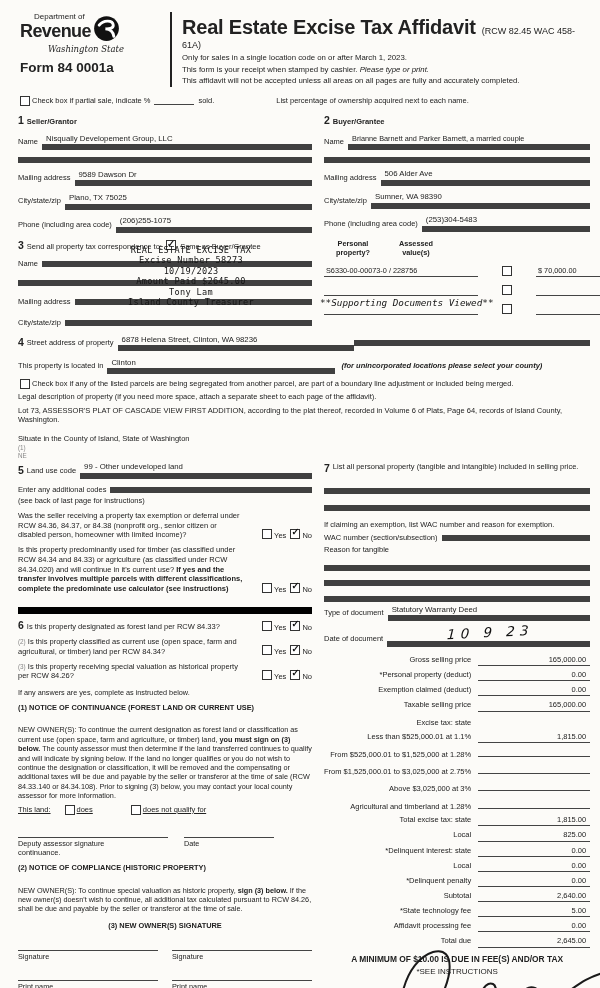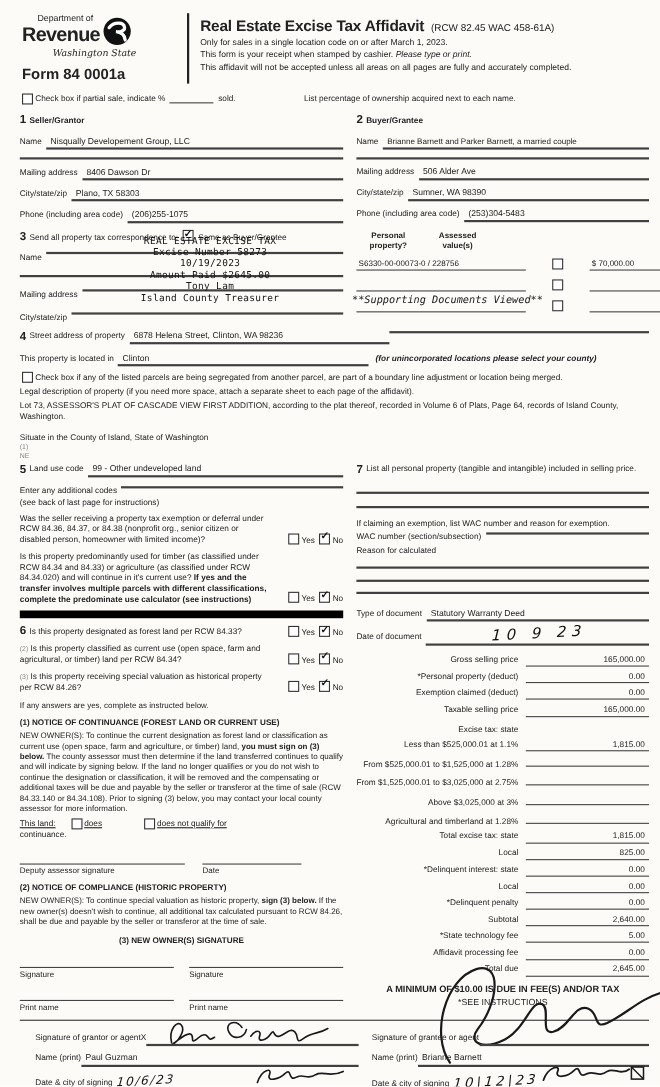--- a/index.html
+++ b/index.html
@@ -10,29 +10,29 @@
   .hdr{display:flex;gap:10px;margin-top:6px;}
   .hdr-left{width:140px;flex-shrink:0;padding-left:2px;}
   .dept-of{font-size:8px;margin-left:14px;}
   .rev-row{display:flex;align-items:center;gap:2px;margin-top:-2px;}
   .revenue{font-size:18px;font-weight:bold;letter-spacing:-0.6px;}
   .logo-svg{width:27px;height:27px;margin-top:-8px;}
   .state{font-style:italic;font-size:8.5px;font-family:"DejaVu Serif",serif;margin:0 0 0 28px;}
   .form-no{font-size:13.5px;font-weight:bold;margin-top:4px;}
   .hdr-div{width:2px;background:#222;flex-shrink:0;}
   .hdr-right{padding-top:2px;}
-  .title{font-size:14px;font-weight:bold;display:inline;letter-spacing:-0.2px;}
+  .title{font-size:20px;font-weight:bold;display:inline;letter-spacing:-0.2px;}
   .title-ref{font-size:9px;margin-left:4px;}
   .sub{font-size:7.8px;margin-top:1.5px;}
   .it{font-style:italic;}
   
   .bl{display:inline-block;border-bottom:1px solid #444;height:8px;vertical-align:baseline;}
-  .fl{display:flex;align-items:flex-start;margin-top:6.5px;}
+  .fl{display:flex;align-items:center;margin-top:6.5px;}
   .fl .lab{white-space:nowrap;padding-right:4px;}
-  .fill{flex:1;border-bottom:2px solid #404040;padding:0 4px 0.5px 4px;font-size:7.8px;white-space:nowrap;}
+  .fill{flex:1;border-bottom:6px solid #404040;padding:0 4px 0.5px 4px;font-size:7.8px;white-space:nowrap;}
   .cb{display:inline-block;width:8px;height:8px;border:1px solid #333;background:#fff;position:relative;vertical-align:-1.5px;margin:0 2px;}
   .cb.chk::after{content:"\2713";position:absolute;left:0px;top:-3.5px;font-size:9.5px;font-weight:bold;color:#111;}
   .secnum{font-size:10.5px;font-weight:bold;padding-right:3px;}
   .bold{font-weight:bold;}
   .cols{display:flex;}
   .colL{width:294px;flex-shrink:0;}
   .colR{flex:1;padding-left:12px;}
   .yn{white-space:nowrap;padding-left:6px;}
   .qrow{display:flex;align-items:flex-end;justify-content:space-between;margin-top:5px;}
   .qtext{width:228px;}
@@ -49,21 +49,21 @@
   .pc1{width:150px;}.pc2{width:58px;text-align:center;}.pc3{width:68px;}
   .pline{border-bottom:1px solid #444;padding:0 2px 0.5px 2px;min-height:9px;}
   
   .trow{display:flex;justify-content:flex-end;align-items:baseline;margin-top:3.9px;}
   .tlabel{text-align:right;padding-right:7px;white-space:nowrap;}
   .tval{width:108px;border-bottom:1px solid #444;text-align:right;padding:0 4px 0.5px 0;min-height:9px;flex-shrink:0;}
   .tval.noline{border-bottom:none;}
   .minimum{font-weight:bold;font-size:8.4px;text-align:center;margin-top:6px;}
   .seeinst{text-align:center;font-size:8px;margin-top:2px;}
   
-  .ntext{font-size:7.25px;line-height:1.3;margin-top:3px;}
+  .ntext{font-size:7.25px;line-height:1.3;margin-top:13px;}
   .ntitle{font-weight:bold;font-size:7.4px;margin-top:5px;}
   .sigline{border-bottom:1px solid #444;height:10px;}
   .sigpair{display:flex;gap:14px;margin-top:10px;}
   .sigpair>div{flex:1;}
   .siglabel{font-size:7.3px;margin-top:1px;}
   
   .hand{font-family:"DejaVu Sans",sans-serif;font-style:italic;color:#111;display:inline-block;transform:rotate(-2deg);}
   .hand-doc-date{font-size:13.5px;letter-spacing:5px;transform:rotate(-3deg) skewX(-6deg);position:absolute;left:60px;top:-6px;}
   .hand-date{font-size:11px;letter-spacing:1.5px;transform:rotate(-3deg) skewX(-8deg);}
   .sig-svg{position:absolute;pointer-events:none;}
@@ -114,25 +114,25 @@
       <div><span class="secnum">1</span><span class="bold">Seller/Grantor</span></div>
       <div class="fl">
           <span class="lab">Name</span>
           <span class="fill">Nisqually Developement Group, LLC</span>
         </div>
       <div class="fl">
           <span class="fill"></span>
         </div>
       <div class="fl">
           <span class="lab">Mailing address</span>
-          <span class="fill">8406 Dawson Dr</span>
+          <span class="fill">9589 Dawson Dr</span>
         </div>
       <div class="fl">
           <span class="lab">City/state/zip</span>
-          <span class="fill">Plano, TX 58303</span>
+          <span class="fill">Plano, TX 75025</span>
         </div>
       <div class="fl">
           <span class="lab">Phone (including area code)</span>
           <span class="fill">(206)255-1075</span>
         </div>
     </div>
     <div class="colR">
       <div><span class="secnum">2</span><span class="bold">Buyer/Grantee</span></div>
       <div class="fl">
           <span class="lab">Name</span>
@@ -217,21 +217,21 @@
       <span class="fill" style="max-width:330px;">6878 Helena Street, Clinton, WA 98236</span>
       <span class="fill"></span>
     </div>
     <div class="fl">
       <span class="lab">This property is located in</span>
       <span class="fill" style="max-width:220px;">Clinton</span>
       <span class="bold it" style="padding-left:6px;">(for unincorporated locations please select your county)</span>
     </div>
     <div class="fl" style="margin-top:5px;">
       <span class="cb"></span>
-      <span>Check box if any of the listed parcels are being segregated from another parcel, are part of a boundary line adjustment or location being merged.</span>
+      <span>Check box if any of the listed parcels are being segregated from another parcel, are part of a boundary line adjustment or included being merged.</span>
     </div>
     <div style="margin-top:2.5px;">Legal description of property (if you need more space, attach a separate sheet to each page of the affidavit).</div>
     <div style="margin-top:4px;width:560px;">Lot 73, ASSESSOR'S PLAT OF CASCADE VIEW FIRST ADDITION, according to the plat thereof, recorded in Volume 6 of Plats, Page 64, records of Island County, Washington.</div>
     <div style="margin-top:9px;">Situate in the County of Island, State of Washington</div>
     <div class="martifact">(1)</div>
     <div class="martifact">NE</div>
   </div>
 
   <div class="cols" style="margin-top:2px;">
     <div class="colL">
@@ -265,21 +265,21 @@
           <span class="fill"></span>
         </div>
       <div class="fl" style="margin-top:10px;">
           <span class="fill"></span>
         </div>
       <div style="margin-top:9px;">If claiming an exemption, list WAC number and reason for exemption.</div>
       <div class="fl" style="margin-top:3px;">
         <span class="lab">WAC number (section/subsection)</span>
         <span class="fill"></span>
       </div>
-      <div style="margin-top:3px;">Reason for calculated</div>
+      <div style="margin-top:3px;">Reason for tangible</div>
       <div class="fl" style="margin-top:9px;">
           <span class="fill"></span>
         </div>
       <div class="fl" style="margin-top:9px;">
           <span class="fill"></span>
         </div>
       <div class="fl" style="margin-top:9px;">
           <span class="fill"></span>
         </div>
     </div>
@@ -306,31 +306,31 @@
       <div class="ntext" style="margin-top:7px;">If any answers are yes, complete as instructed below.</div>
       <div class="ntitle">(1) NOTICE OF CONTINUANCE (FOREST LAND OR CURRENT USE)</div>
       <div class="ntext"><span>NEW OWNER(S): To continue the current designation as forest land or classification as current use (open space, farm and agriculture, or timber) land, </span><span class="bold">you must sign on (3) below.</span><span> The county assessor must then determine if the land transferred continues to qualify and will indicate by signing below. If the land no longer qualifies or you do not wish to continue the designation or classification, it will be removed and the compensating or additional taxes will be due and payable by the seller or transferor at the time of sale (RCW 84.33.140 or 84.34.108). Prior to signing (3) below, you may contact your local county assessor for more information.</span></div>
       <div class="fl" style="margin-top:4px;text-decoration:underline;">
         <span class="lab">This land:</span>
         <span class="cb" style="margin-left:10px;"></span>
         <span>does</span>
         <span class="cb" style="margin-left:38px;"></span>
         <span>does not qualify for</span>
       </div>
-      <div>continuance.</div>
       <div style="display:flex;gap:16px;margin-top:12px;">
         <div style="width:150px;">
           <div class="sigline"></div>
           <div class="siglabel">Deputy assessor signature</div>
         </div>
         <div style="width:90px;">
           <div class="sigline"></div>
           <div class="siglabel">Date</div>
         </div>
       </div>
+      <div>continuance.</div>
       <div class="ntitle">(2) NOTICE OF COMPLIANCE (HISTORIC PROPERTY)</div>
       <div class="ntext"><span>NEW OWNER(S): To continue special valuation as historic property, </span><span class="bold">sign (3) below.</span><span> If the new owner(s) doesn't wish to continue, all additional tax calculated pursuant to RCW 84.26, shall be due and payable by the seller or transferor at the time of sale.</span></div>
       <div class="ntitle" style="text-align:center;margin-top:7px;">(3) NEW OWNER(S) SIGNATURE</div>
       <div class="sigpair">
         <div>
             <div class="sigline"></div>
             <div class="siglabel">Signature</div>
           </div>
         <div>
             <div class="sigline"></div>

